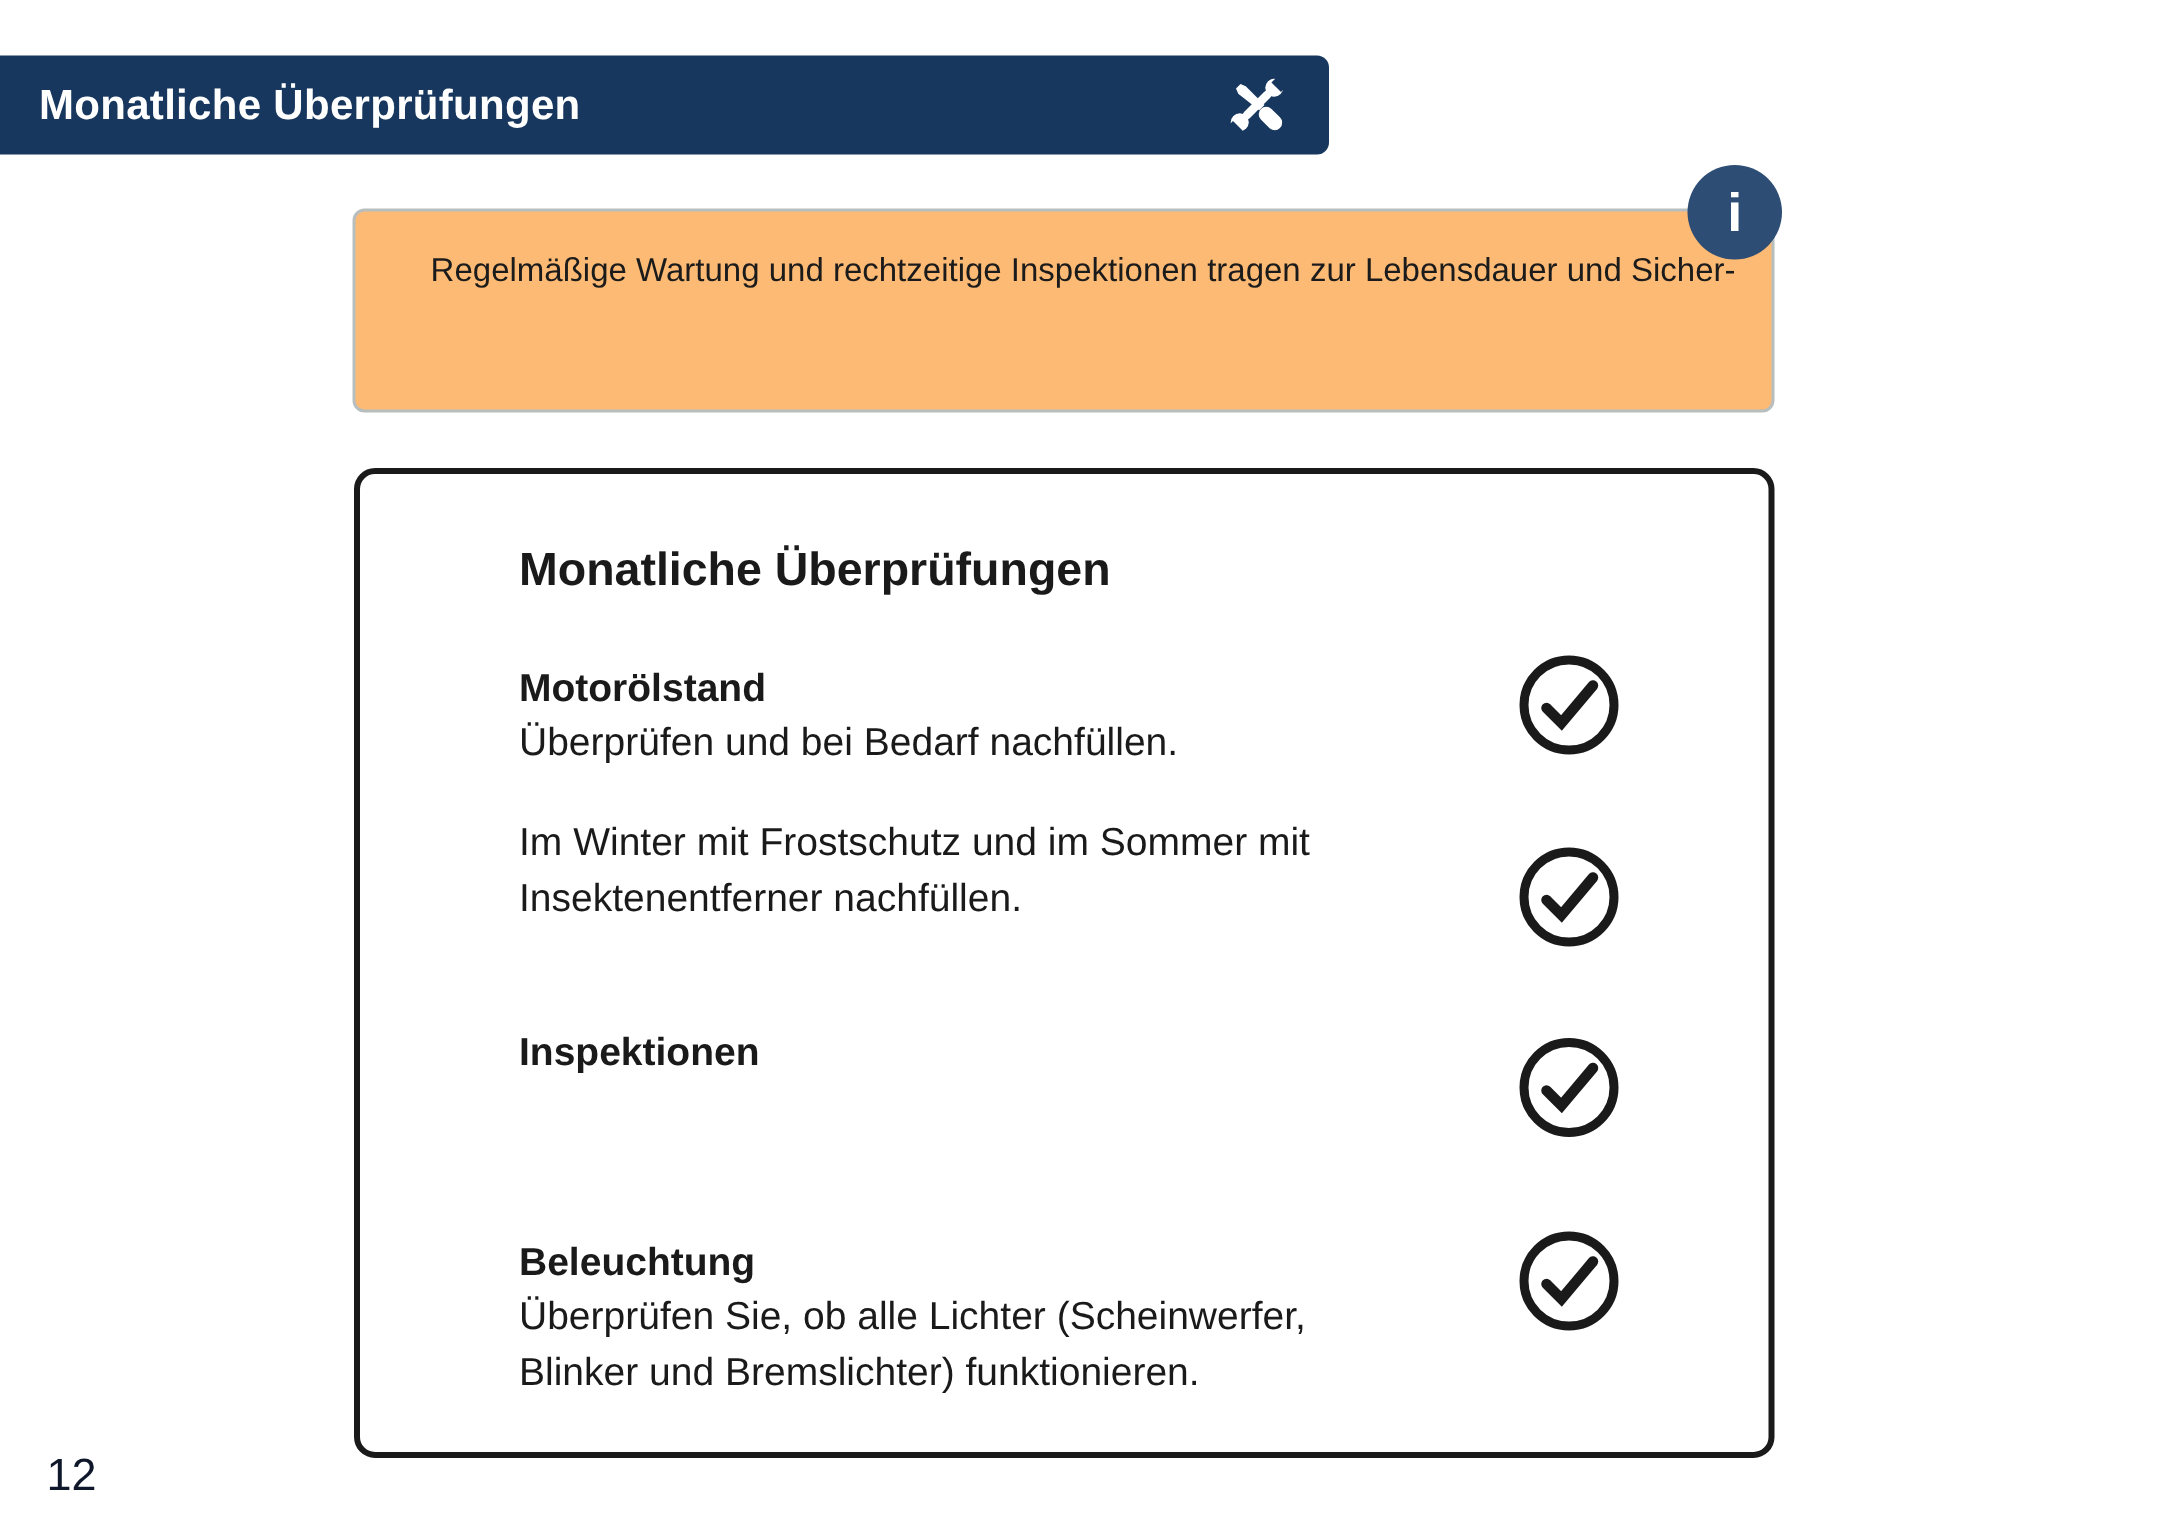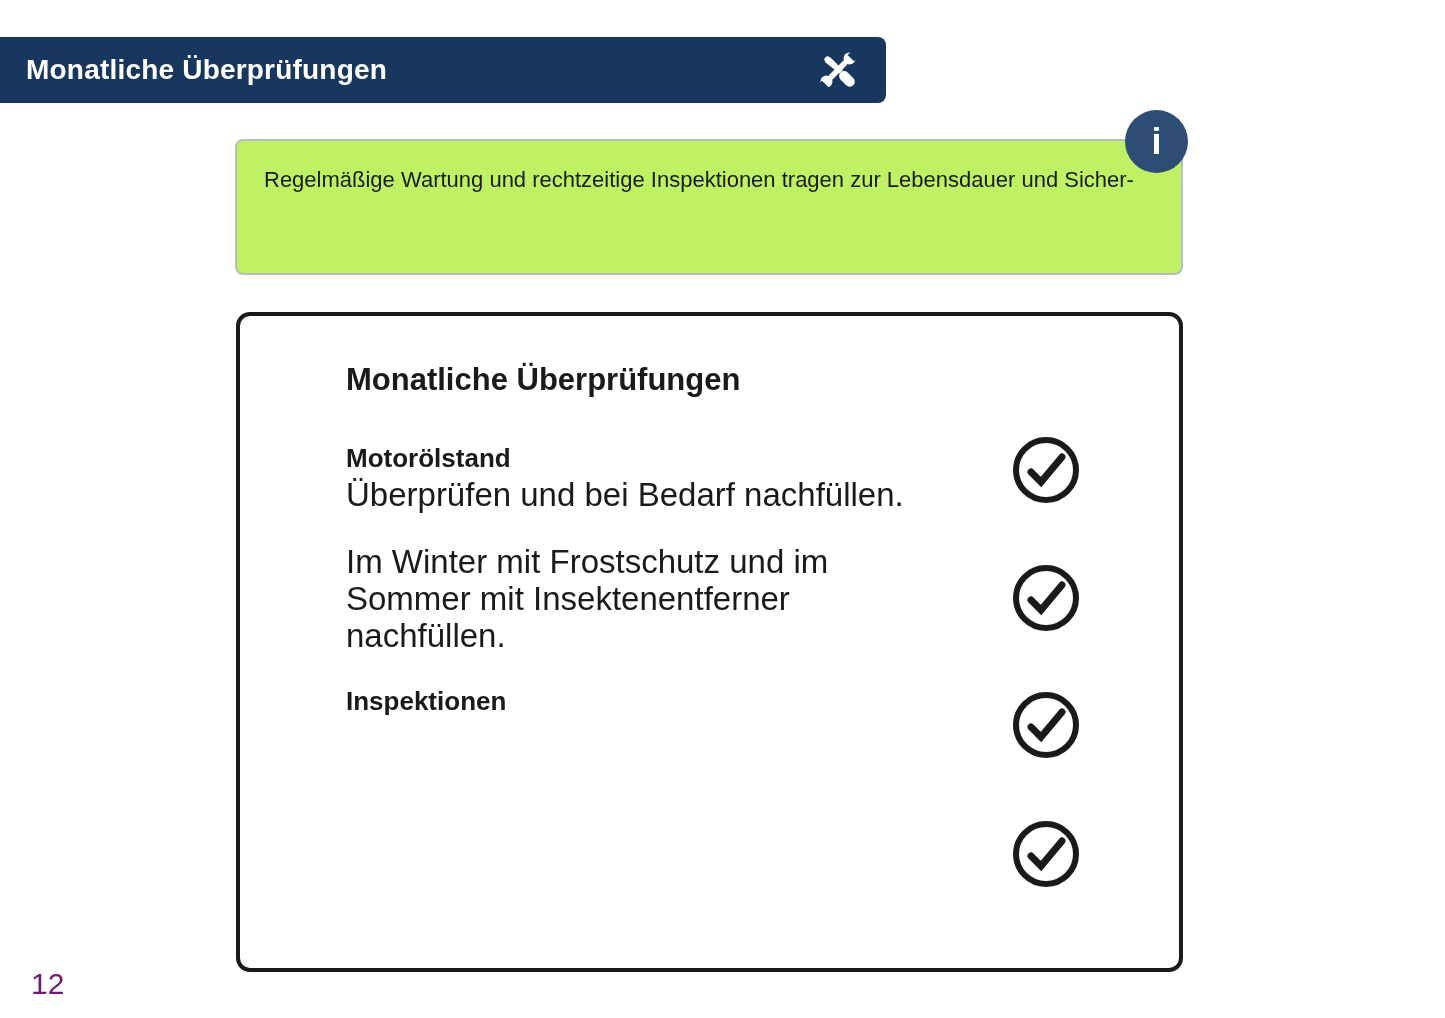--- a/index.html
+++ b/index.html
@@ -22,22 +22,22 @@
   
   .info-badge{
     position:absolute;left:1125px;top:110px;width:63px;height:63px;
     background:#2e4d74;border-radius:50%;z-index:5;
     display:flex;align-items:center;justify-content:center;
     color:#ffffff;font-size:36px;font-weight:bold;
   }
   
   .info-box{
     position:absolute;left:235px;top:139px;width:948px;height:136px;
-    background:#bef264;border:2px solid #b8bebe;border-radius:8px;
-    box-sizing:border-box;padding:22px 24px 0 27px;
+    background:#fdba74;border:2px solid #b8bebe;border-radius:8px;
+    box-sizing:border-box;padding:22px 24px 0 27px;text-align:right;
   }
   .info-line{
     font-size:22px;line-height:33px;color:#1b1b1b;white-space:nowrap;
   }
   
   .card{
     position:absolute;left:236px;top:312px;width:947px;height:660px;
     background:#ffffff;border:4px solid #1a1a1a;border-radius:14px;
     box-sizing:border-box;
   }
@@ -46,32 +46,32 @@
     font-size:31px;font-weight:bold;color:#1a1a1a;
   }
   .check-item{
     position:absolute;left:106px;width:610px;color:#1a1a1a;
   }
   .item-1{top:124px;}
   .item-2{top:227px;}
   .item-3{top:367px;}
   .item-4{top:507px;}
   .item-heading{font-size:26px;font-weight:bold;line-height:36px;}
-  .item-desc{font-size:33px;line-height:37px;}
+  .item-desc{font-size:26px;line-height:37px;}
   .check-circle{
     position:absolute;left:772px;width:68px;height:68px;
   }
   .circle-1{top:120px;}
   .circle-2{top:248px;}
   .circle-3{top:375px;}
   .circle-4{top:504px;}
   
   .page-number{
     position:absolute;left:31px;top:967px;
-    font-size:30px;color:#701a75;
+    font-size:30px;color:#0f172a;
   }
 </style>
 </head>
 <body>
 
 <div class="header-bar">
   <span class="header-title">Monatliche Überprüfungen</span>
   <span class="header-icon">
     <svg width="44" height="44" viewBox="0 0 44 44">
 
@@ -108,20 +108,24 @@
   <div class="check-item item-1">
     <div class="item-heading">Motorölstand</div>
     <div class="item-desc">Überprüfen und bei Bedarf nachfüllen.</div>
   </div>
   <div class="check-item item-2">
     <div class="item-desc">Im Winter mit Frostschutz und im Sommer mit Insektenentferner nachfüllen.</div>
   </div>
   <div class="check-item item-3">
     <div class="item-heading">Inspektionen</div>
   </div>
+  <div class="check-item item-4">
+    <div class="item-heading">Beleuchtung</div>
+    <div class="item-desc">Überprüfen Sie, ob alle Lichter (Scheinwerfer, Blinker und Bremslichter) funktionieren.</div>
+  </div>
 
   <span class="check-circle circle-1">
     <svg width="68" height="68" viewBox="0 0 68 68">
       <circle cx="34" cy="34" r="30" fill="none" stroke="#1a1a1a" stroke-width="6"></circle>
       <polyline points="19,36 29,46 50,21" fill="none" stroke="#1a1a1a" stroke-width="7" stroke-linecap="round" stroke-linejoin="miter"></polyline>
     </svg>
   </span>
   <span class="check-circle circle-2">
     <svg width="68" height="68" viewBox="0 0 68 68">
       <circle cx="34" cy="34" r="30" fill="none" stroke="#1a1a1a" stroke-width="6"></circle>

